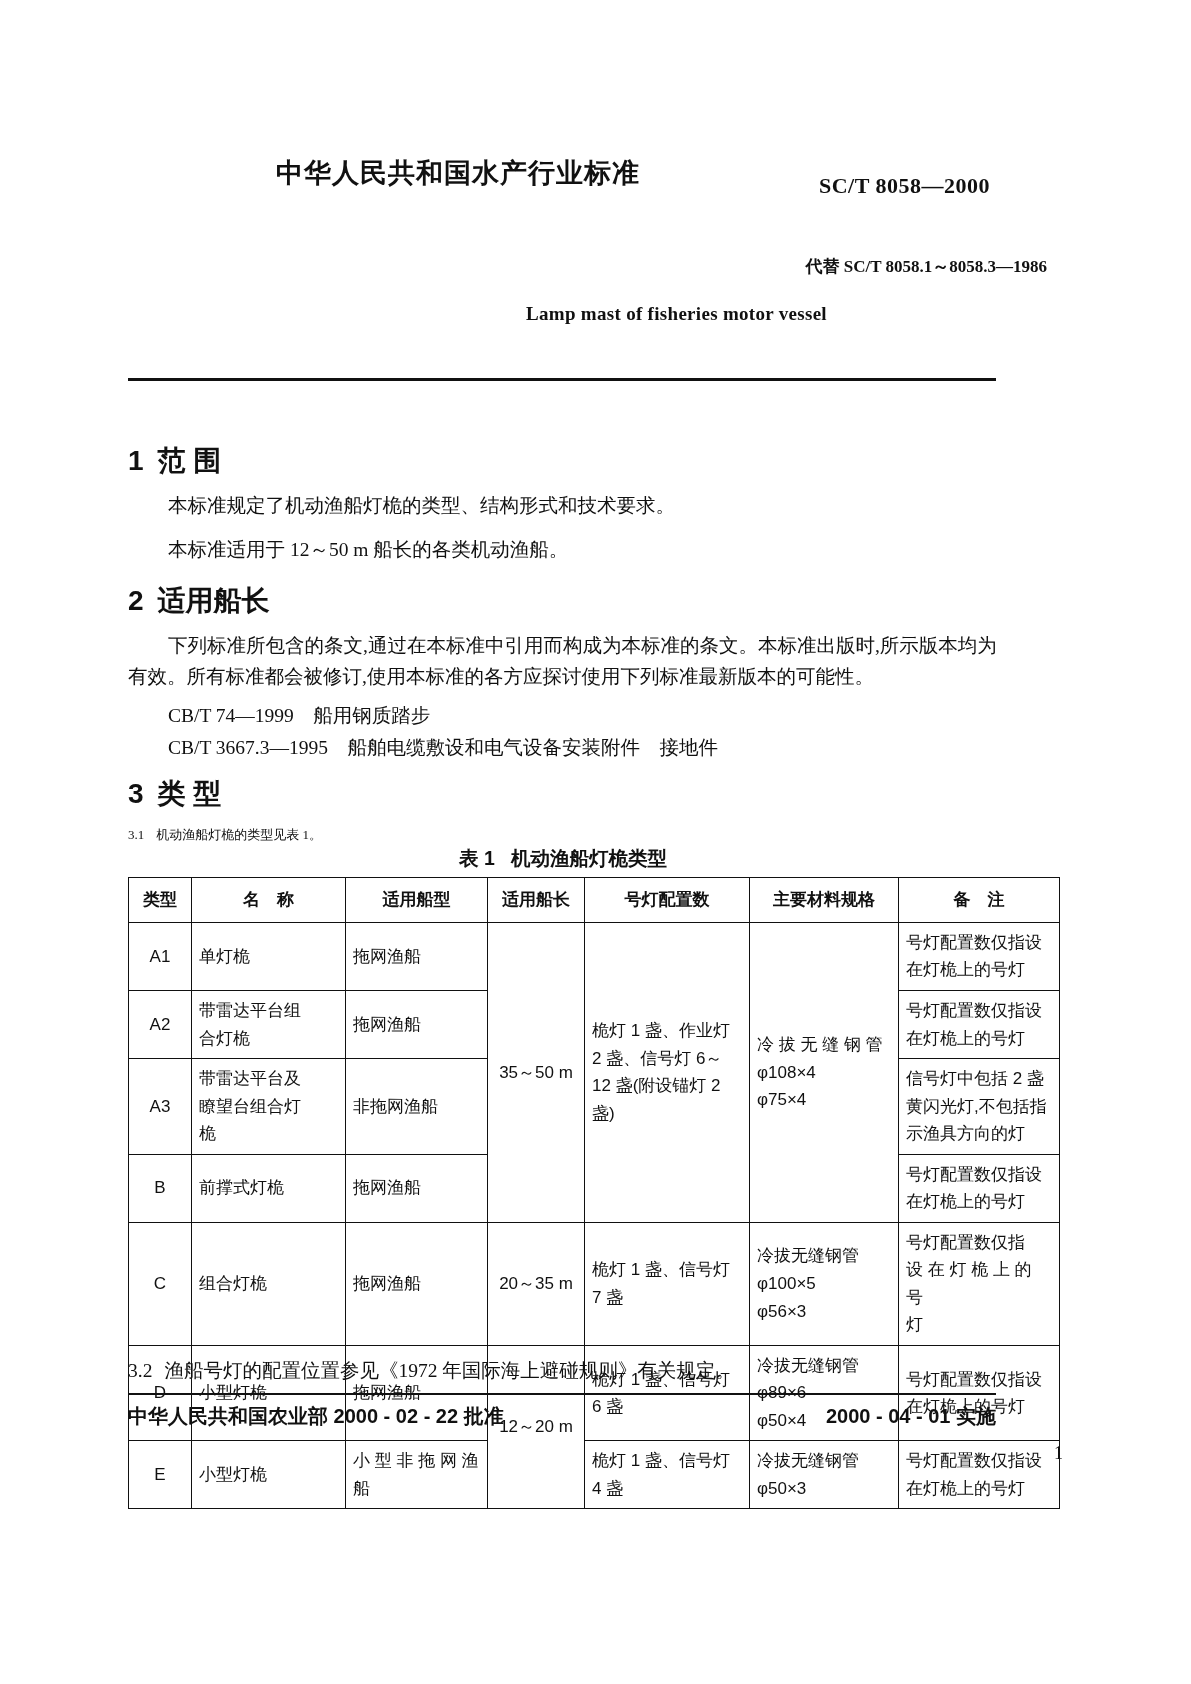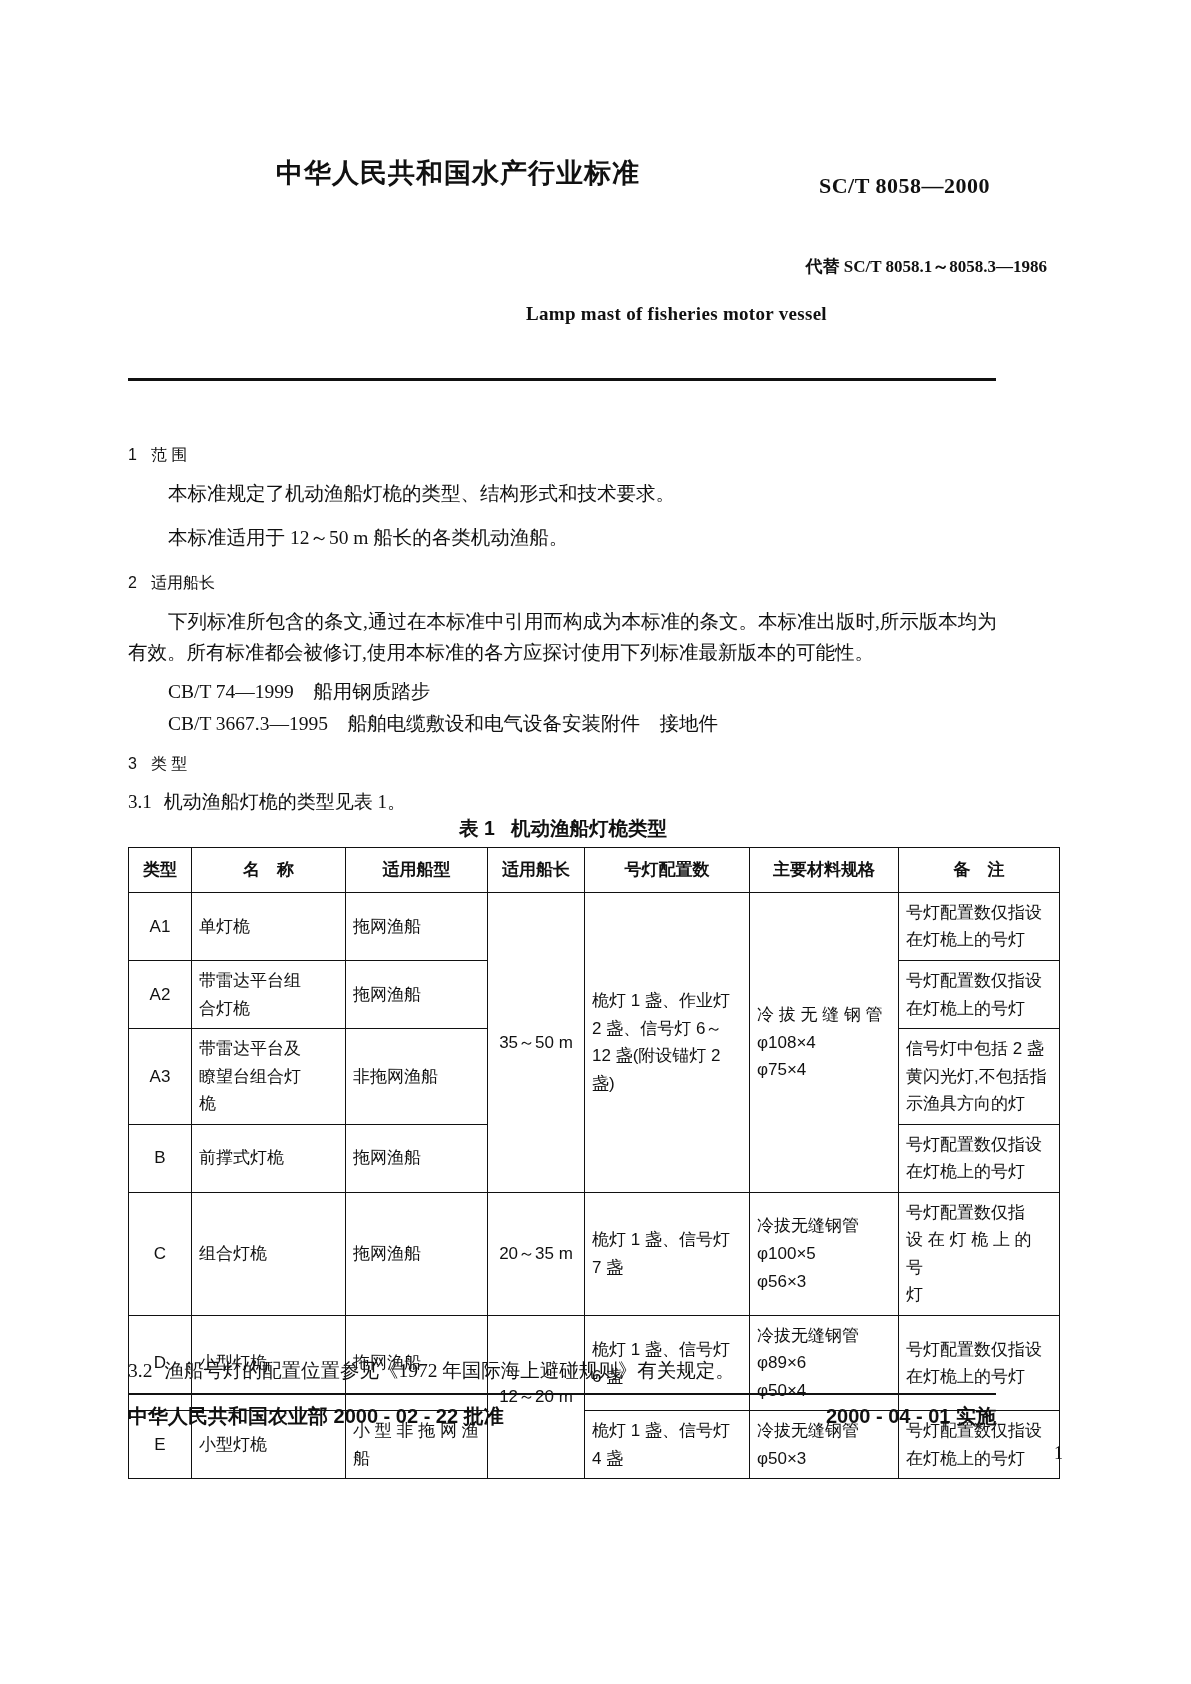--- a/index.html
+++ b/index.html
@@ -87,37 +87,37 @@
   .body {
     position: absolute;
     left: 128px;
     top: 425px;
     width: 870px;
     font-size: 19px;
     line-height: 1.0;
   }
   .sec-head {
     font-family: "Liberation Sans", "DejaVu Sans", sans-serif;
-    font-weight: normal;
-    font-size: 16px;
+    font-weight: bold;
+    font-size: 28px;
     margin: 22px 0 16px 0;
   }
   .sec-head .num { margin-right: 14px; }
   .para {
     margin: 0 0 14px 0;
     text-indent: 40px;
     font-size: 19.5px;
     line-height: 1.55;
   }
   .listline {
     margin: 0 0 13px 40px;
     font-size: 19.5px;
   }
   .subhead {
-    font-size: 19px;
+    font-size: 13px;
     margin: 20px 0 8px 0;
   }
   .subhead .n { margin-right: 12px; }
   .tbl-caption {
     text-align: center;
     font-size: 19.5px;
     font-weight: bold;
     font-family: "Liberation Sans", "DejaVu Sans", sans-serif;
     margin: 4px 0 9px 0;
   }

